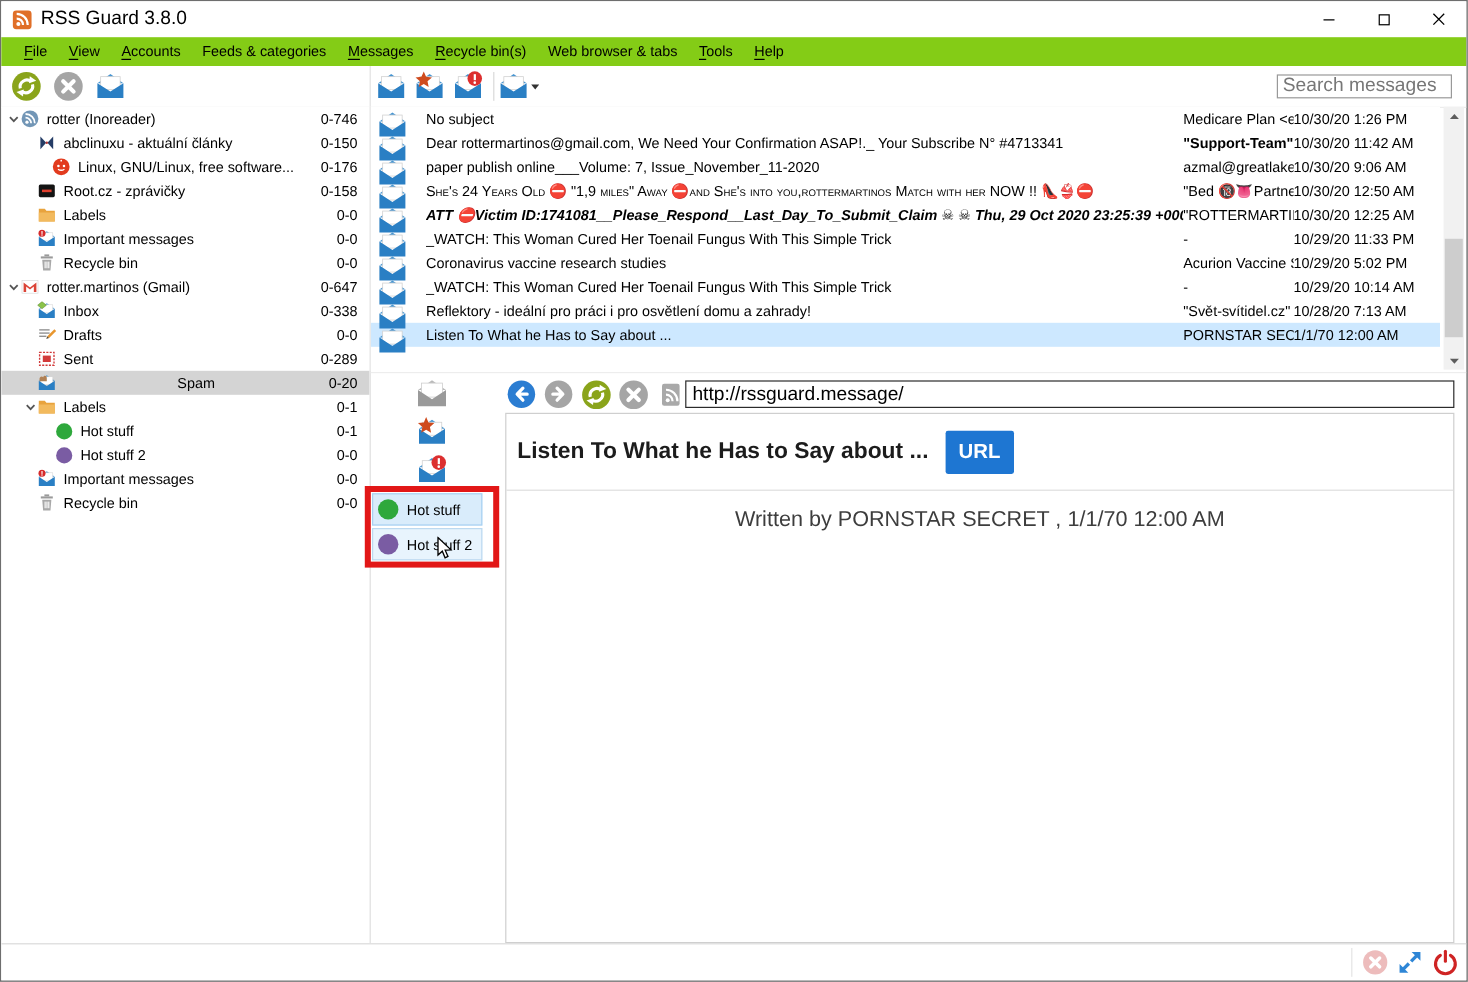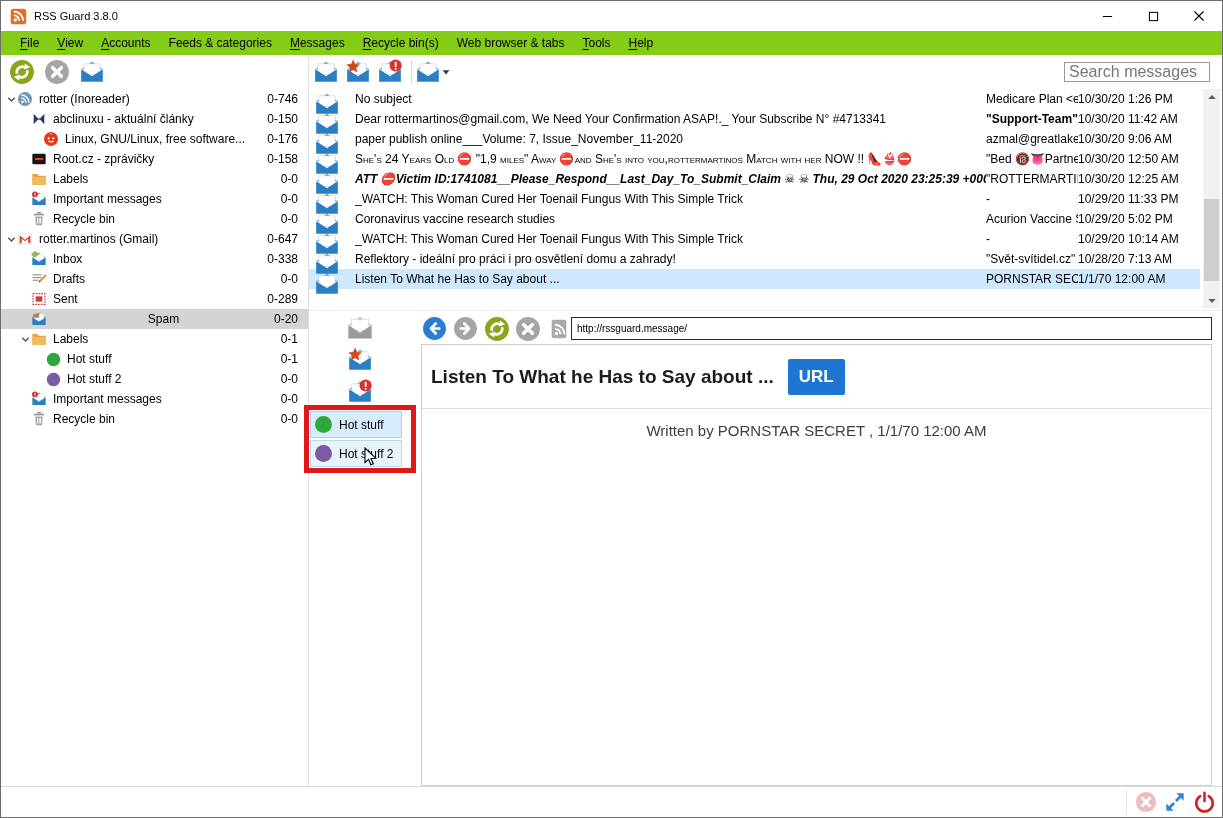--- a/index.html
+++ b/index.html
@@ -2,21 +2,21 @@
 <html><head>
 <meta charset="utf-8">
 <style>
   html,body{margin:0;padding:0;background:#4a4a4a;}
   .app{position:relative;width:1223px;height:818px;background:#fff;border:1px solid #6e6e6e;
        box-sizing:border-box;overflow:hidden;font-family:"Liberation Sans","DejaVu Sans",sans-serif;
        font-size:12px;color:#000;}
   .ico svg{display:block;}
   
   .titlebar{position:absolute;left:0;top:0;right:0;height:30px;display:flex;align-items:center;padding-left:9px;background:#fff;}
-  .titlebar .app-title{margin-left:7px;font-size:11px;}
+  .titlebar .app-title{margin-left:7px;font-size:16px;}
   .win-controls{position:absolute;right:0;top:0;height:30px;display:flex;}
   .win-btn{width:46px;height:30px;display:flex;align-items:center;justify-content:center;}
   
   .menubar{position:absolute;left:0;top:30px;right:0;height:24px;display:flex;align-items:center;padding-left:10px;background:#84cc16;}
   .menu-item{padding:3px 9px;cursor:default;}
   .menu-item u{text-underline-offset:2px;}
   
   .toolbar{position:absolute;left:0;top:54px;right:0;height:34px;background:#fff;border-bottom:1px solid #ececec;}
   .tb-left{position:absolute;left:8px;top:4px;display:flex;gap:9px;}
   .tb-sep-v{position:absolute;left:307px;top:0;bottom:0;width:1px;background:#e2e2e2;}
@@ -57,27 +57,27 @@
   .label-btn{height:27px;display:flex;align-items:center;padding:0 8px 0 4px;border:1px solid #a7d1f2;background:#d9ecfb;box-sizing:border-box;margin-bottom:2px;}
   .label-btn.second{background:#e8f4fd;border-color:#bcd9f0;}
   .label-dot{width:17px;height:17px;border-radius:50%;margin-right:7px;flex:0 0 17px;}
   .label-text{white-space:nowrap;}
   .labels-box{position:absolute;left:309px;top:410px;z-index:6;}
   .cursor{position:absolute;left:363px;top:446px;z-index:9;}
   .navbar{position:absolute;left:421px;top:315px;display:flex;gap:6px;align-items:center;}
   .nbtn{width:25px;height:25px;display:flex;align-items:center;justify-content:center;}
   .url-box{position:absolute;left:570px;top:316px;}
   .url-box input{width:641px;height:23px;border:1px solid #2b2b2b;box-sizing:border-box;padding:0 5px;
-       font-family:inherit;font-size:10px;color:#000;outline:none;}
+       font-family:inherit;font-size:16px;color:#000;outline:none;}
   .content-box{position:absolute;left:420px;top:343px;width:791px;height:442px;border:1px solid #cfcfcf;background:#fff;box-sizing:border-box;}
   .content-header{display:flex;align-items:center;padding:14px 10px 13px 9px;border-bottom:1px solid #dedede;}
   .content-title{font-size:19px;font-weight:600;color:#1c1c1c;white-space:nowrap;overflow:hidden;}
   .url-button{margin-left:14px;background:#1e76d2;color:#fff;font-size:17px;font-weight:600;
        padding:8px 11px;border-radius:2px;flex:0 0 auto;}
-  .byline{margin-top:13px;text-align:center;font-size:15px;color:#3d3d3d;}
+  .byline{margin-top:13px;text-align:center;font-size:18px;color:#3d3d3d;}
   
   .statusbar{position:absolute;left:0;right:0;bottom:0;height:30px;border-top:1px solid #dadada;background:#fff;}
   .status-sep{position:absolute;right:95px;top:3px;bottom:3px;width:1px;background:#e4e4e4;}
   .status-actions{position:absolute;right:6px;top:3px;display:flex;gap:5px;}
   .sbtn{width:24px;height:24px;display:flex;align-items:center;justify-content:center;}
 </style>
 </head>
 <body>
 
 <div class="app">

